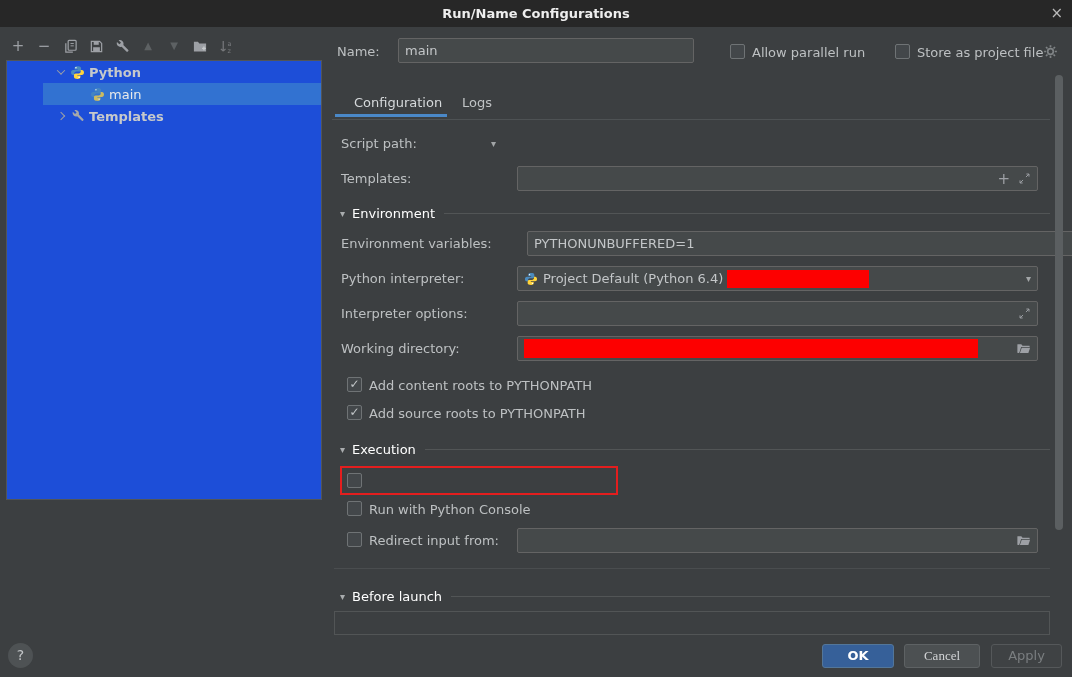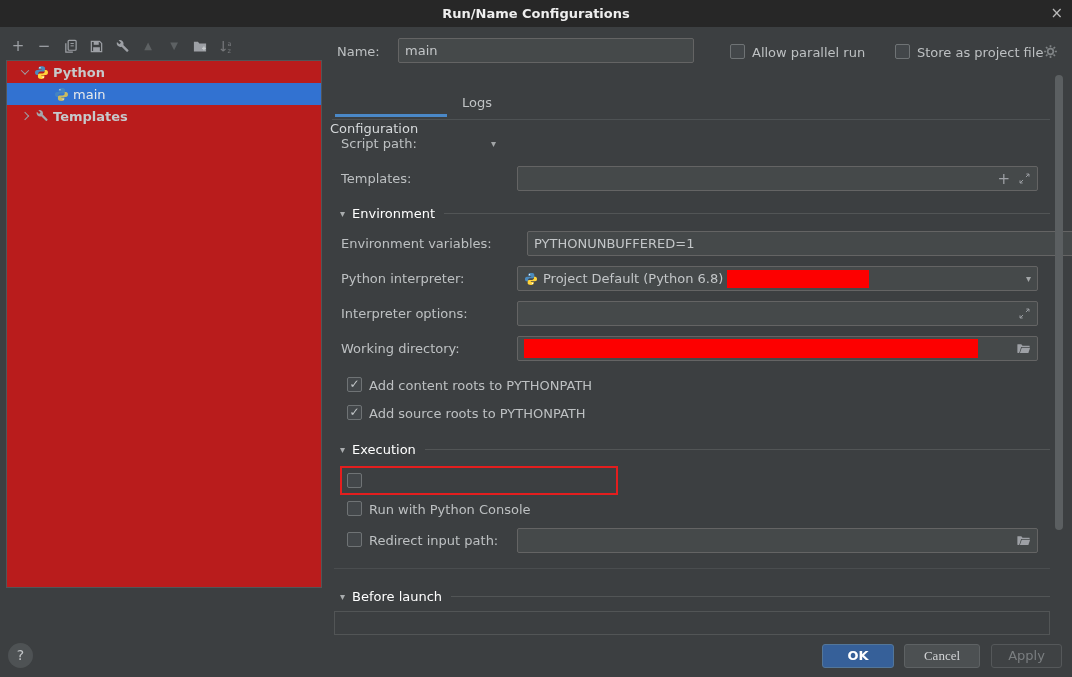--- a/index.html
+++ b/index.html
@@ -12,21 +12,21 @@
   .titlebar .title { display:block; text-align:center; line-height:27px; font-weight:bold; color:#eeeeee; font-size:13px; }
   .titlebar .close { position:absolute; right:9px; top:0; line-height:26px; font-size:15px; color:#b9b9b9; cursor:pointer; }
 
   
   .toolbar { position:absolute; left:10px; top:37px; height:18px; display:flex; gap:10px; align-items:center; }
   .tb-icon { width:16px; height:16px; display:flex; align-items:center; justify-content:center;
     color:#9da0a5; font-size:15px; line-height:16px; cursor:pointer; }
   .tb-icon.disabled { color:#5d6163; }
 
   
-  .tree { position:absolute; left:6px; top:60px; width:316px; height:528px; border:1px solid #525557; background:#b91c1c; }
+  .tree { position:absolute; left:6px; top:60px; width:316px; height:440px; border:1px solid #525557; background:#1d4ed8;padding-left:36px; }
   .tree-row { position:relative; height:22px; display:flex; align-items:center; cursor:pointer; white-space:nowrap; }
   .tree-row.selected { background:#3272d1; }
   .tree-row .twisty { width:16px; display:flex; justify-content:center; align-items:center; }
   .chev { width:6px; height:6px; border-right:1.6px solid #9da0a5; border-bottom:1.6px solid #9da0a5; display:inline-block; }
   .chev.down { transform:rotate(45deg) translate(-1px,-1px); }
   .chev.right { transform:rotate(-45deg); }
   .tree-row .t-icon { width:17px; display:flex; align-items:center; justify-content:center; margin-right:3px; }
   .tree-row .t-label { color:#c6c9cb; font-weight:bold; }
   .tree-row.selected .t-label { color:#e9eaea; font-weight:normal; }
   .indent1 { padding-left:10px; } .indent2 { padding-left:46px; }
@@ -182,21 +182,21 @@
   <span class="cb-label" style="left:917px; top:44px;">Store as project file</span>
   <span class="icon-btn" style="position:absolute; left:1043px; top:44px;">
     <svg width="15" height="15" viewBox="0 0 16 16">
         <g stroke="#7f8385" stroke-width="1.8" fill="none">
           <circle cx="8" cy="8" r="3"></circle>
           <path d="M8 1.2v2.2M8 12.6v2.2M1.2 8h2.2M12.6 8h2.2M3.2 3.2l1.6 1.6M11.2 11.2l1.6 1.6M3.2 12.8l1.6-1.6M11.2 4.8l1.6-1.6"></path>
         </g>
       </svg>
   </span>
 
-  <div class="tab active" style="left:330px;margin-top:26px;">Configuration</div>
+  <div class="tab active" style="left:354px;">Configuration</div>
   <div class="tab" style="left:462px;">Logs</div>
   <div class="tab-underline"></div>
   <div class="tab-separator"></div>
 
   <div class="lbl" style="left:341px; top:136px;">Script path:</div>
   <span class="dd-arrow" style="position:absolute; left:491px; top:138px;">▾</span>
 
   <div class="lbl" style="left:341px; top:171px;">Templates:</div>
   <div class="field" style="left:517px; top:166px; width:521px; height:25px;">
     <span></span>
@@ -230,21 +230,21 @@
   <div class="lbl" style="left:341px; top:271px;">Python interpreter:</div>
   <div class="field" style="left:517px; top:266px; width:521px; height:25px;">
     <span class="icon-btn" style="margin-right:5px;">
       <svg width="14" height="14" viewBox="0 0 16 16">
           <path fill="#4b8bbe" d="M7.9 1.2c-1.7 0-3 .5-3 1.9v1.6h3.3v.7H3.4c-1.5 0-2.3 1.1-2.3 2.6 0 1.5.7 2.7 2.2 2.7h1.3V9.1c0-1.2 1-2.1 2.2-2.1h3.2c1 0 1.8-.8 1.8-1.8V3.1c0-1.4-1.6-1.9-3.9-1.9z"></path>
           <path fill="#ffd43b" d="M8.1 14.8c1.7 0 3-.5 3-1.9v-1.6H7.8v-.7h4.8c1.5 0 2.3-1.1 2.3-2.6 0-1.5-.7-2.7-2.2-2.7h-1.3v1.6c0 1.2-1 2.1-2.2 2.1H6c-1 0-1.8.8-1.8 1.8v2.1c0 1.4 1.6 1.9 3.9 1.9z"></path>
           <circle cx="6.3" cy="3" r=".8" fill="#fff"></circle>
           <circle cx="9.7" cy="13" r=".8" fill="#fff"></circle>
         </svg>
     </span>
-    <span>Project Default (Python 6.8)</span>
+    <span>Project Default (Python 6.4)</span>
     <span class="redact" style="width:142px; height:18px; margin-left:4px;"></span>
     <span class="grow"></span>
     <span class="dd-arrow">▾</span>
   </div>
 
   <div class="lbl" style="left:341px; top:306px;">Interpreter options:</div>
   <div class="field" style="left:517px; top:301px; width:521px; height:25px;">
     <span></span>
     <span class="grow"></span>
     <span class="icon-btn">
@@ -287,21 +287,21 @@
   <div class="annotation"></div>
 
   <span class="cb" style="left:347px; top:501px;">
     
   </span>
   <span class="cb-label" style="left:369px; top:501px;">Run with Python Console</span>
 
   <span class="cb" style="left:347px; top:532px;">
     
   </span>
-  <span class="cb-label" style="left:369px; top:532px;">Redirect input path:</span>
+  <span class="cb-label" style="left:369px; top:532px;">Redirect input from:</span>
   <div class="field" style="left:517px; top:528px; width:521px; height:25px;">
     <span></span>
     <span class="grow"></span>
     <span class="icon-btn">
       <svg width="15" height="14" viewBox="0 0 16 16">
           <path fill="#9da0a5" d="M1 3.2c0-.3.2-.5.5-.5h4l1.4 1.6h7.6c.3 0 .5.2.5.5v.9H5.3l-2 6.4c-.1.2-.3.4-.5.4h-1.3c-.3 0-.5-.2-.5-.5V3.2z"></path>
           <path fill="#9da0a5" d="M6 6.6h9.5l-1.9 6H3.9L6 6.6z"></path>
         </svg>
     </span>
   </div>

